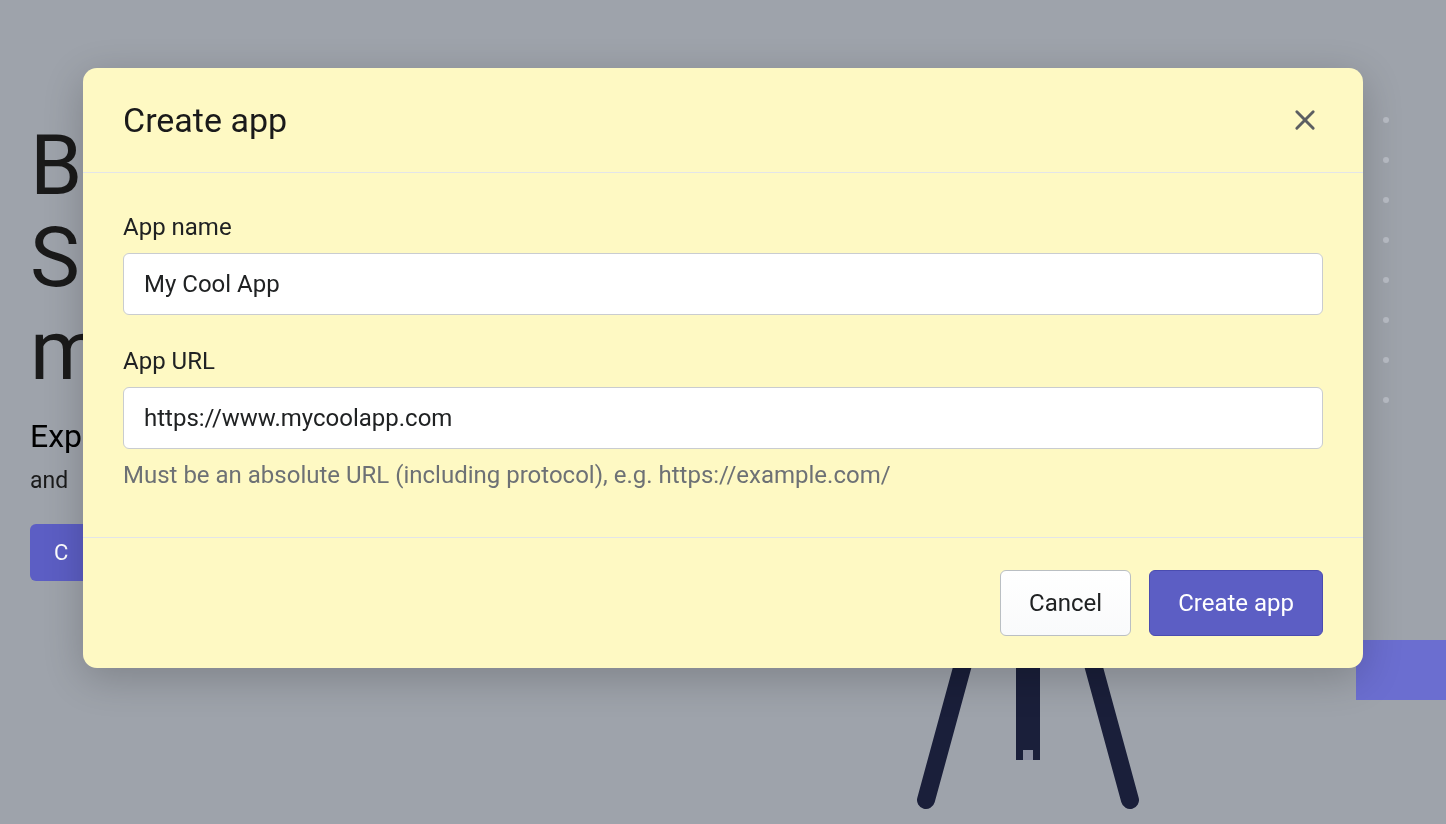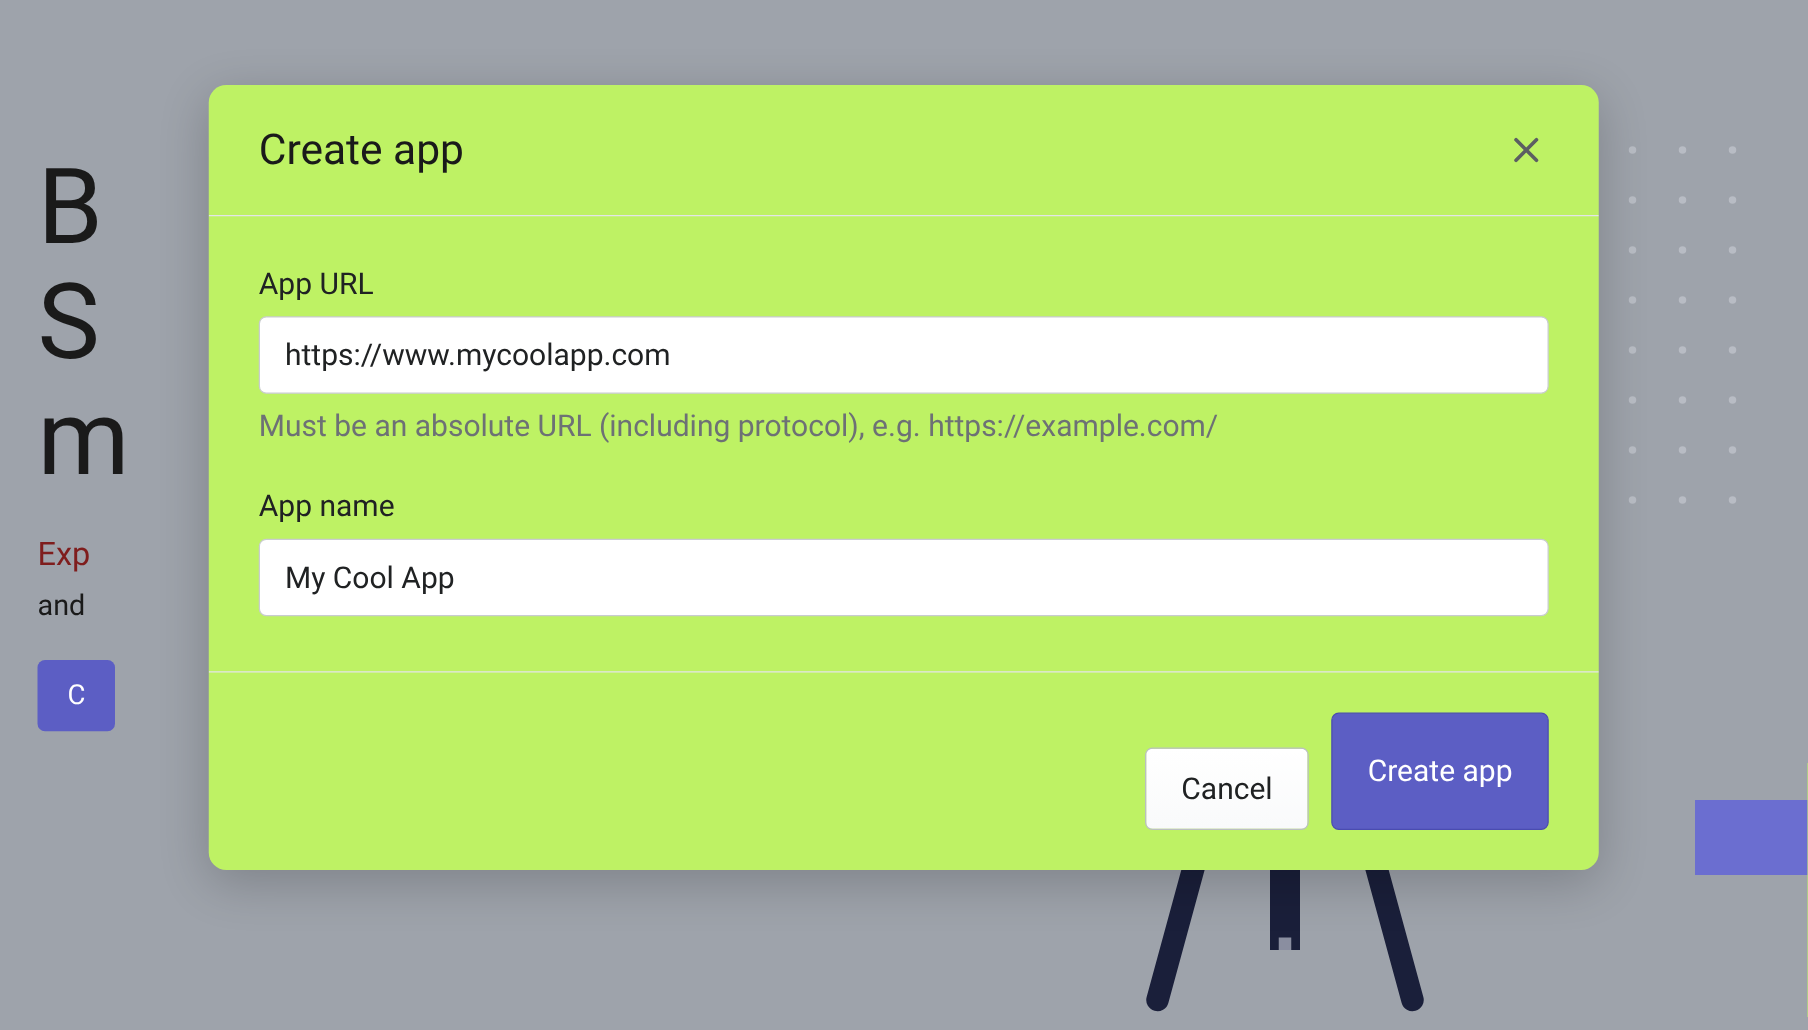--- a/index.html
+++ b/index.html
@@ -29,23 +29,23 @@
 
     .bg-heading {
       font-size: 84px;
       font-weight: 400;
       color: #1a1a1a;
       line-height: 1.1;
       letter-spacing: -1px;
     }
 
     .bg-link {
-      color: #7f1d1d;
-      font-size: 26px;
-      margin-top: 16px;
+      color: #000000;
+      font-size: 32px;
+      margin-top: 4px;
       display: inline-block;
     }
 
     .bg-text {
       color: #1a1a1a;
       font-size: 23px;
     }
 
     .bg-button {
       background: #5c5ec4;
@@ -73,23 +73,23 @@
       left: 0;
       width: 100%;
       height: 100%;
       display: flex;
       justify-content: center;
       align-items: flex-start;
       padding-top: 68px;
     }
 
     .modal {
-      background: #bef264;
+      background: #fef9c3;
       border-radius: 14px;
-      width: 1112px;
+      width: 1280px;
       box-shadow: 0 10px 40px rgba(0, 0, 0, 0.2);
       overflow: hidden;
     }
 
     .modal-header {
       display: flex;
       justify-content: space-between;
       align-items: center;
       padding: 32px 40px 32px 40px;
       border-bottom: 1px solid #e3e5e8;
@@ -170,21 +170,20 @@
       border-radius: 6px;
       cursor: pointer;
       font-family: inherit;
       font-weight: 400;
     }
 
     .btn-secondary {
       background: linear-gradient(180deg, #ffffff 0%, #f9fafb 100%);
       border: 1px solid #babfc3;
       color: #202223;
-      margin-top: 28px;
     }
 
     .btn-primary {
       background: #5c5ec4;
       border: 1px solid #4a4cb0;
       color: #ffffff;
     }
 
     .bg-dots {
       position: absolute;
@@ -349,28 +348,28 @@
       <button class="close-btn">
         <svg viewBox="0 0 24 24" fill="none" stroke="currentColor" stroke-width="2.5" stroke-linecap="round">
           <line x1="5" y1="5" x2="19" y2="19"></line>
           <line x1="19" y1="5" x2="5" y2="19"></line>
         </svg>
       </button>
     </div>
 
     <div class="modal-body">
       <div class="form-group">
+        <label class="form-label">App name</label>
+        <input type="text" class="form-input" value="My Cool App" style="">
+      </div>
+
+      <div class="form-group">
         <label class="form-label">App URL</label>
         <input type="text" class="form-input" value="https://www.mycoolapp.com" style="">
         <div class="form-help">Must be an absolute URL (including protocol), e.g. https://example.com/</div>
-      </div>
-
-      <div class="form-group">
-        <label class="form-label">App name</label>
-        <input type="text" class="form-input" value="My Cool App" style="">
       </div>
     </div>
 
     <div class="modal-footer">
       <button class="btn btn-secondary">Cancel</button>
       <button class="btn btn-primary">Create app</button>
     </div>
   </div>
 </div>
 

